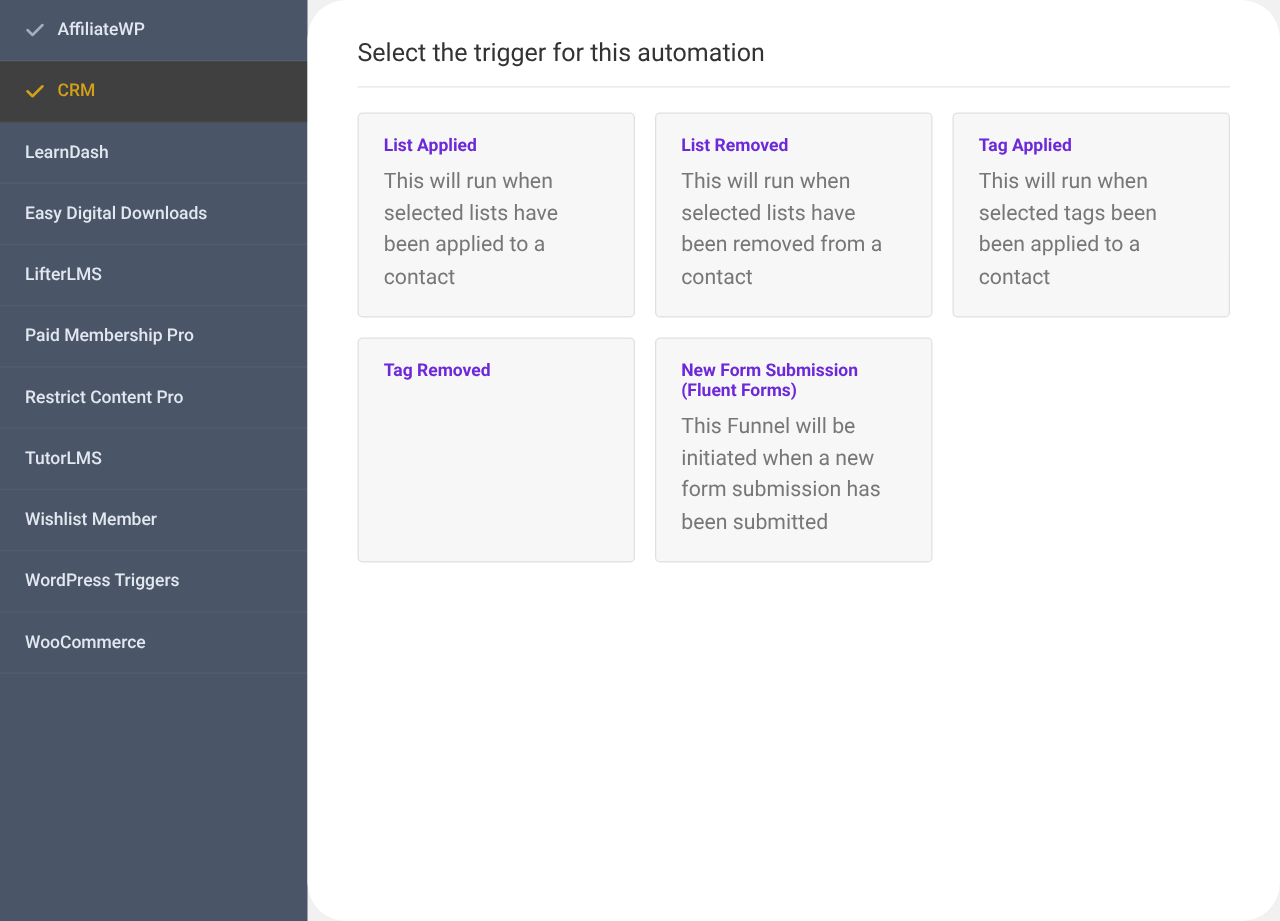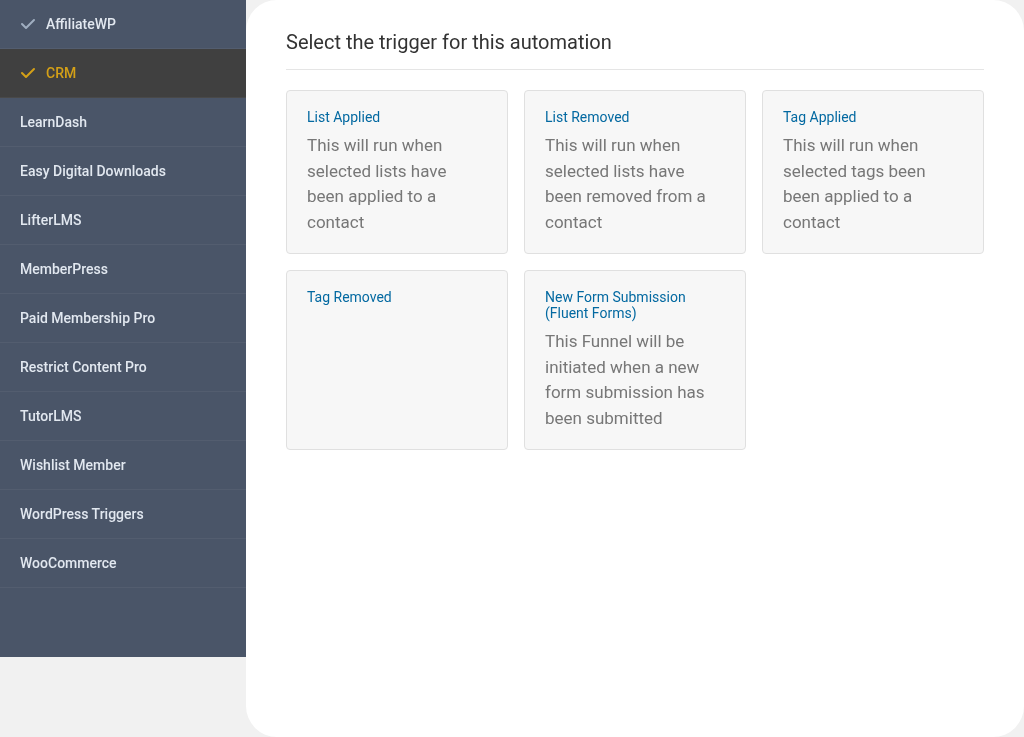--- a/index.html
+++ b/index.html
@@ -17,21 +17,21 @@
       overflow: hidden;
     }
 
     
     .sidebar {
       width: 246px;
       min-width: 246px;
       background: #4a5568;
       display: flex;
       flex-direction: column;
-      height: 657px;
+      height: 737px;
       overflow-y: auto;
     }
 
     .sidebar-item {
       display: flex;
       align-items: center;
       padding: 16px 20px;
       cursor: pointer;
       color: #e2e8f0;
       font-size: 14px;
@@ -86,22 +86,22 @@
       background: #f7f7f7;
       border: 1px solid #e0e0e0;
       border-radius: 4px;
       padding: 18px 20px;
       cursor: pointer;
       transition: background 0.15s, border-color 0.15s;
     }
 
     .trigger-card-title {
       font-size: 14px;
-      font-weight: 400;
-      color: #0369a1;
+      font-weight: 700;
+      color: #6d28d9;
       margin-bottom: 8px;
     }
 
     .trigger-card-desc {
       font-size: 17px;
       color: #777;
       line-height: 1.5;
     }
   </style>
 </head>
@@ -125,23 +125,20 @@
       <span>CRM</span>
     </div>
     <div class="sidebar-item">
       <span>LearnDash</span>
     </div>
     <div class="sidebar-item">
       <span>Easy Digital Downloads</span>
     </div>
     <div class="sidebar-item">
       <span>LifterLMS</span>
-    </div>
-    <div class="sidebar-item">
-      <span>MemberPress</span>
     </div>
     <div class="sidebar-item">
       <span>Paid Membership Pro</span>
     </div>
     <div class="sidebar-item">
       <span>Restrict Content Pro</span>
     </div>
     <div class="sidebar-item">
       <span>TutorLMS</span>
     </div>

